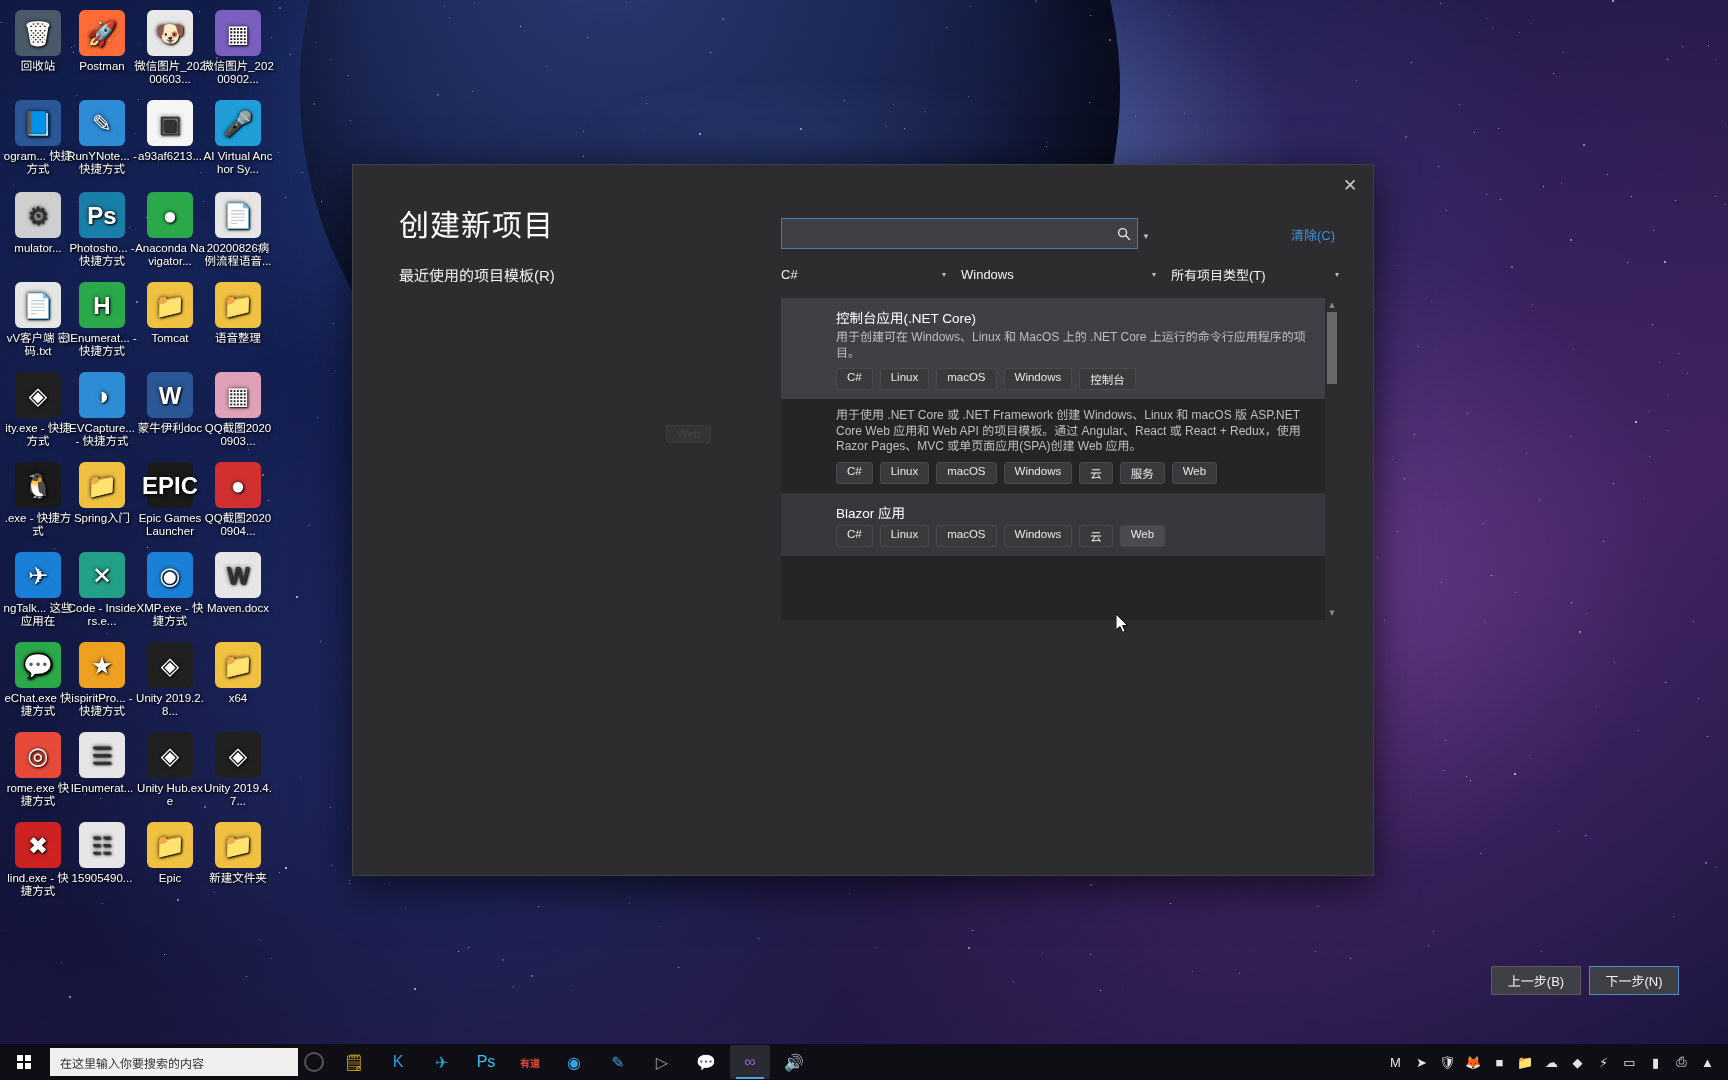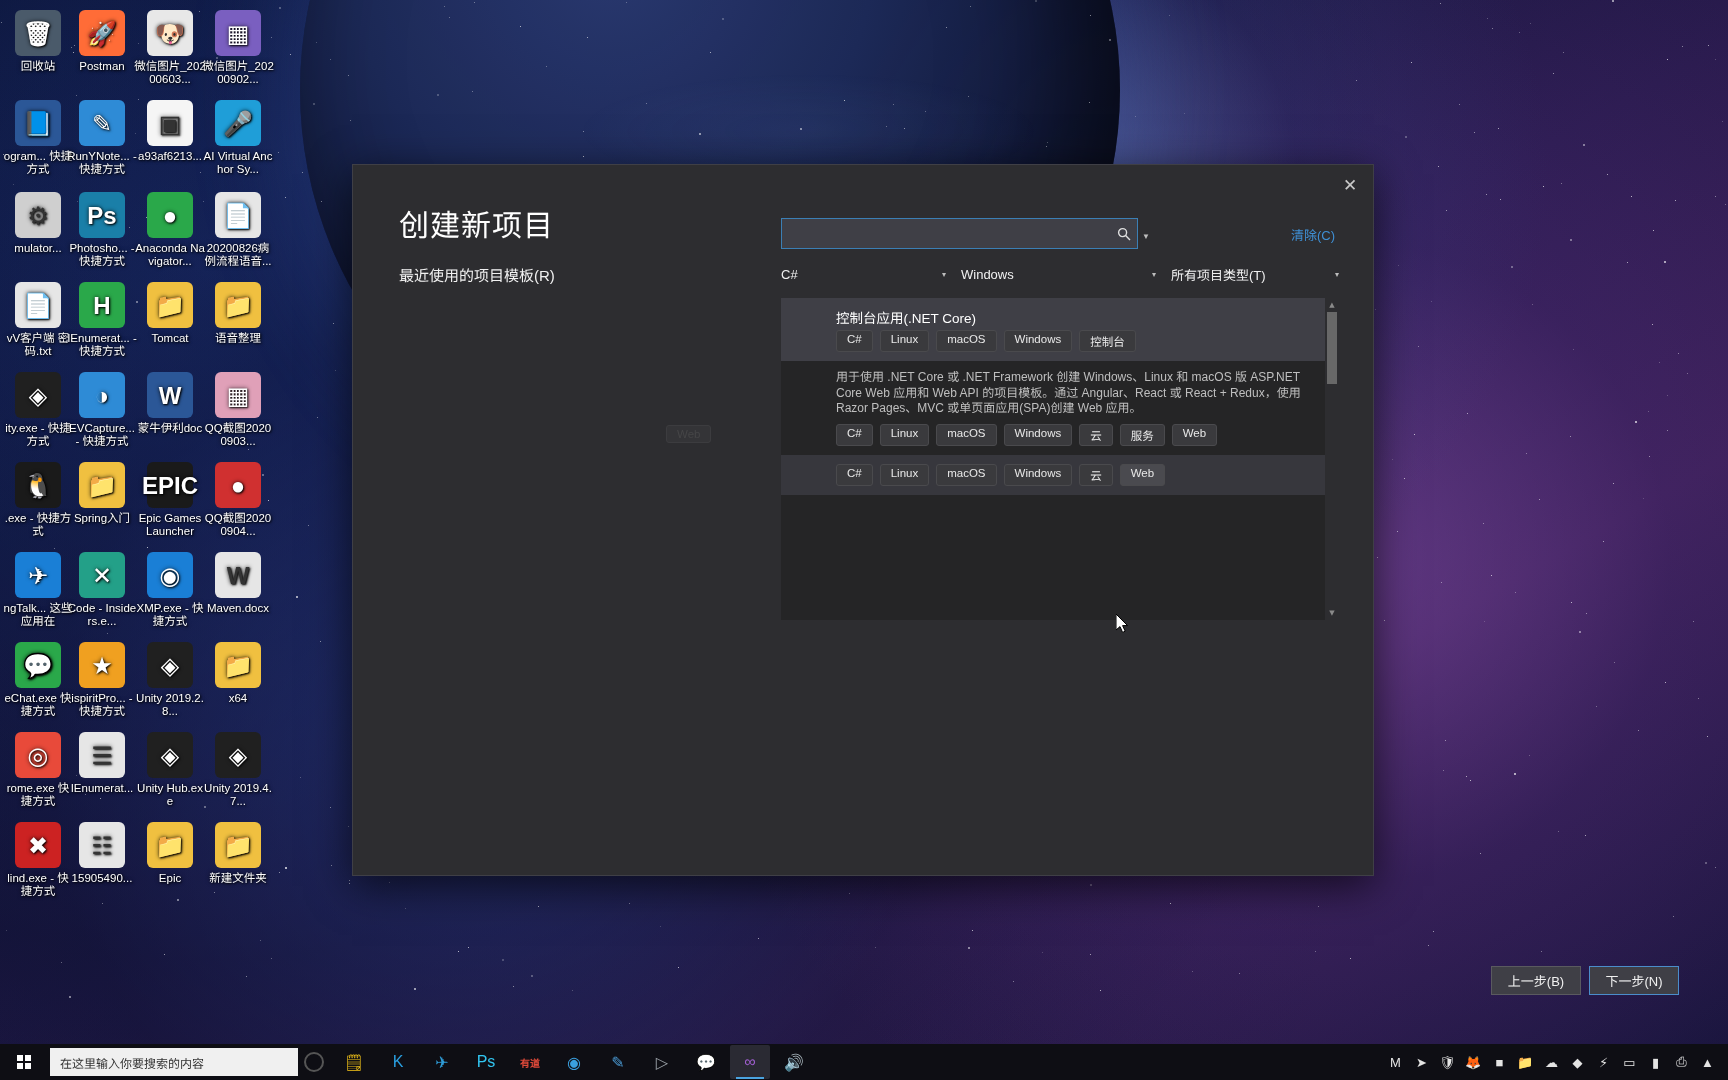--- a/index.html
+++ b/index.html
@@ -893,20 +893,21 @@
   </div>
   <div class="filter" id="filter-type">
     <span class="fval">所有项目类型(T)</span>
     <span class="farrow">▾</span>
   </div>
 
   <div id="tpl-list-wrap">
     <div id="tpl-list">
         <div class="tpl-item selected">
           <div class="tpl-name">控制台应用(.NET Core)</div>
+          <div class="tpl-desc">用于创建可在 Windows、Linux 和 MacOS 上的 .NET Core 上运行的命令行应用程序的项目。</div>
           <div class="tag-row">
             <span class="tag">C#</span>
             <span class="tag">Linux</span>
             <span class="tag">macOS</span>
             <span class="tag">Windows</span>
             <span class="tag">控制台</span>
           </div>
         </div>
         <div class="tpl-item">
           <div class="tpl-desc">用于使用 .NET Core 或 .NET Framework 创建 Windows、Linux 和 macOS 版 ASP.NET Core Web 应用和 Web API 的项目模板。通过 Angular、React 或 React + Redux，使用 Razor Pages、MVC 或单页面应用(SPA)创建 Web 应用。</div>
@@ -914,20 +915,21 @@
             <span class="tag">C#</span>
             <span class="tag">Linux</span>
             <span class="tag">macOS</span>
             <span class="tag">Windows</span>
             <span class="tag">云</span>
             <span class="tag">服务</span>
             <span class="tag">Web</span>
           </div>
         </div>
         <div class="tpl-item hovered">
+          <div class="tpl-name">Blazor 应用</div>
           <div class="tag-row">
             <span class="tag">C#</span>
             <span class="tag">Linux</span>
             <span class="tag">macOS</span>
             <span class="tag">Windows</span>
             <span class="tag">云</span>
             <span class="tag hot">Web</span>
           </div>
         </div>
       </div>

